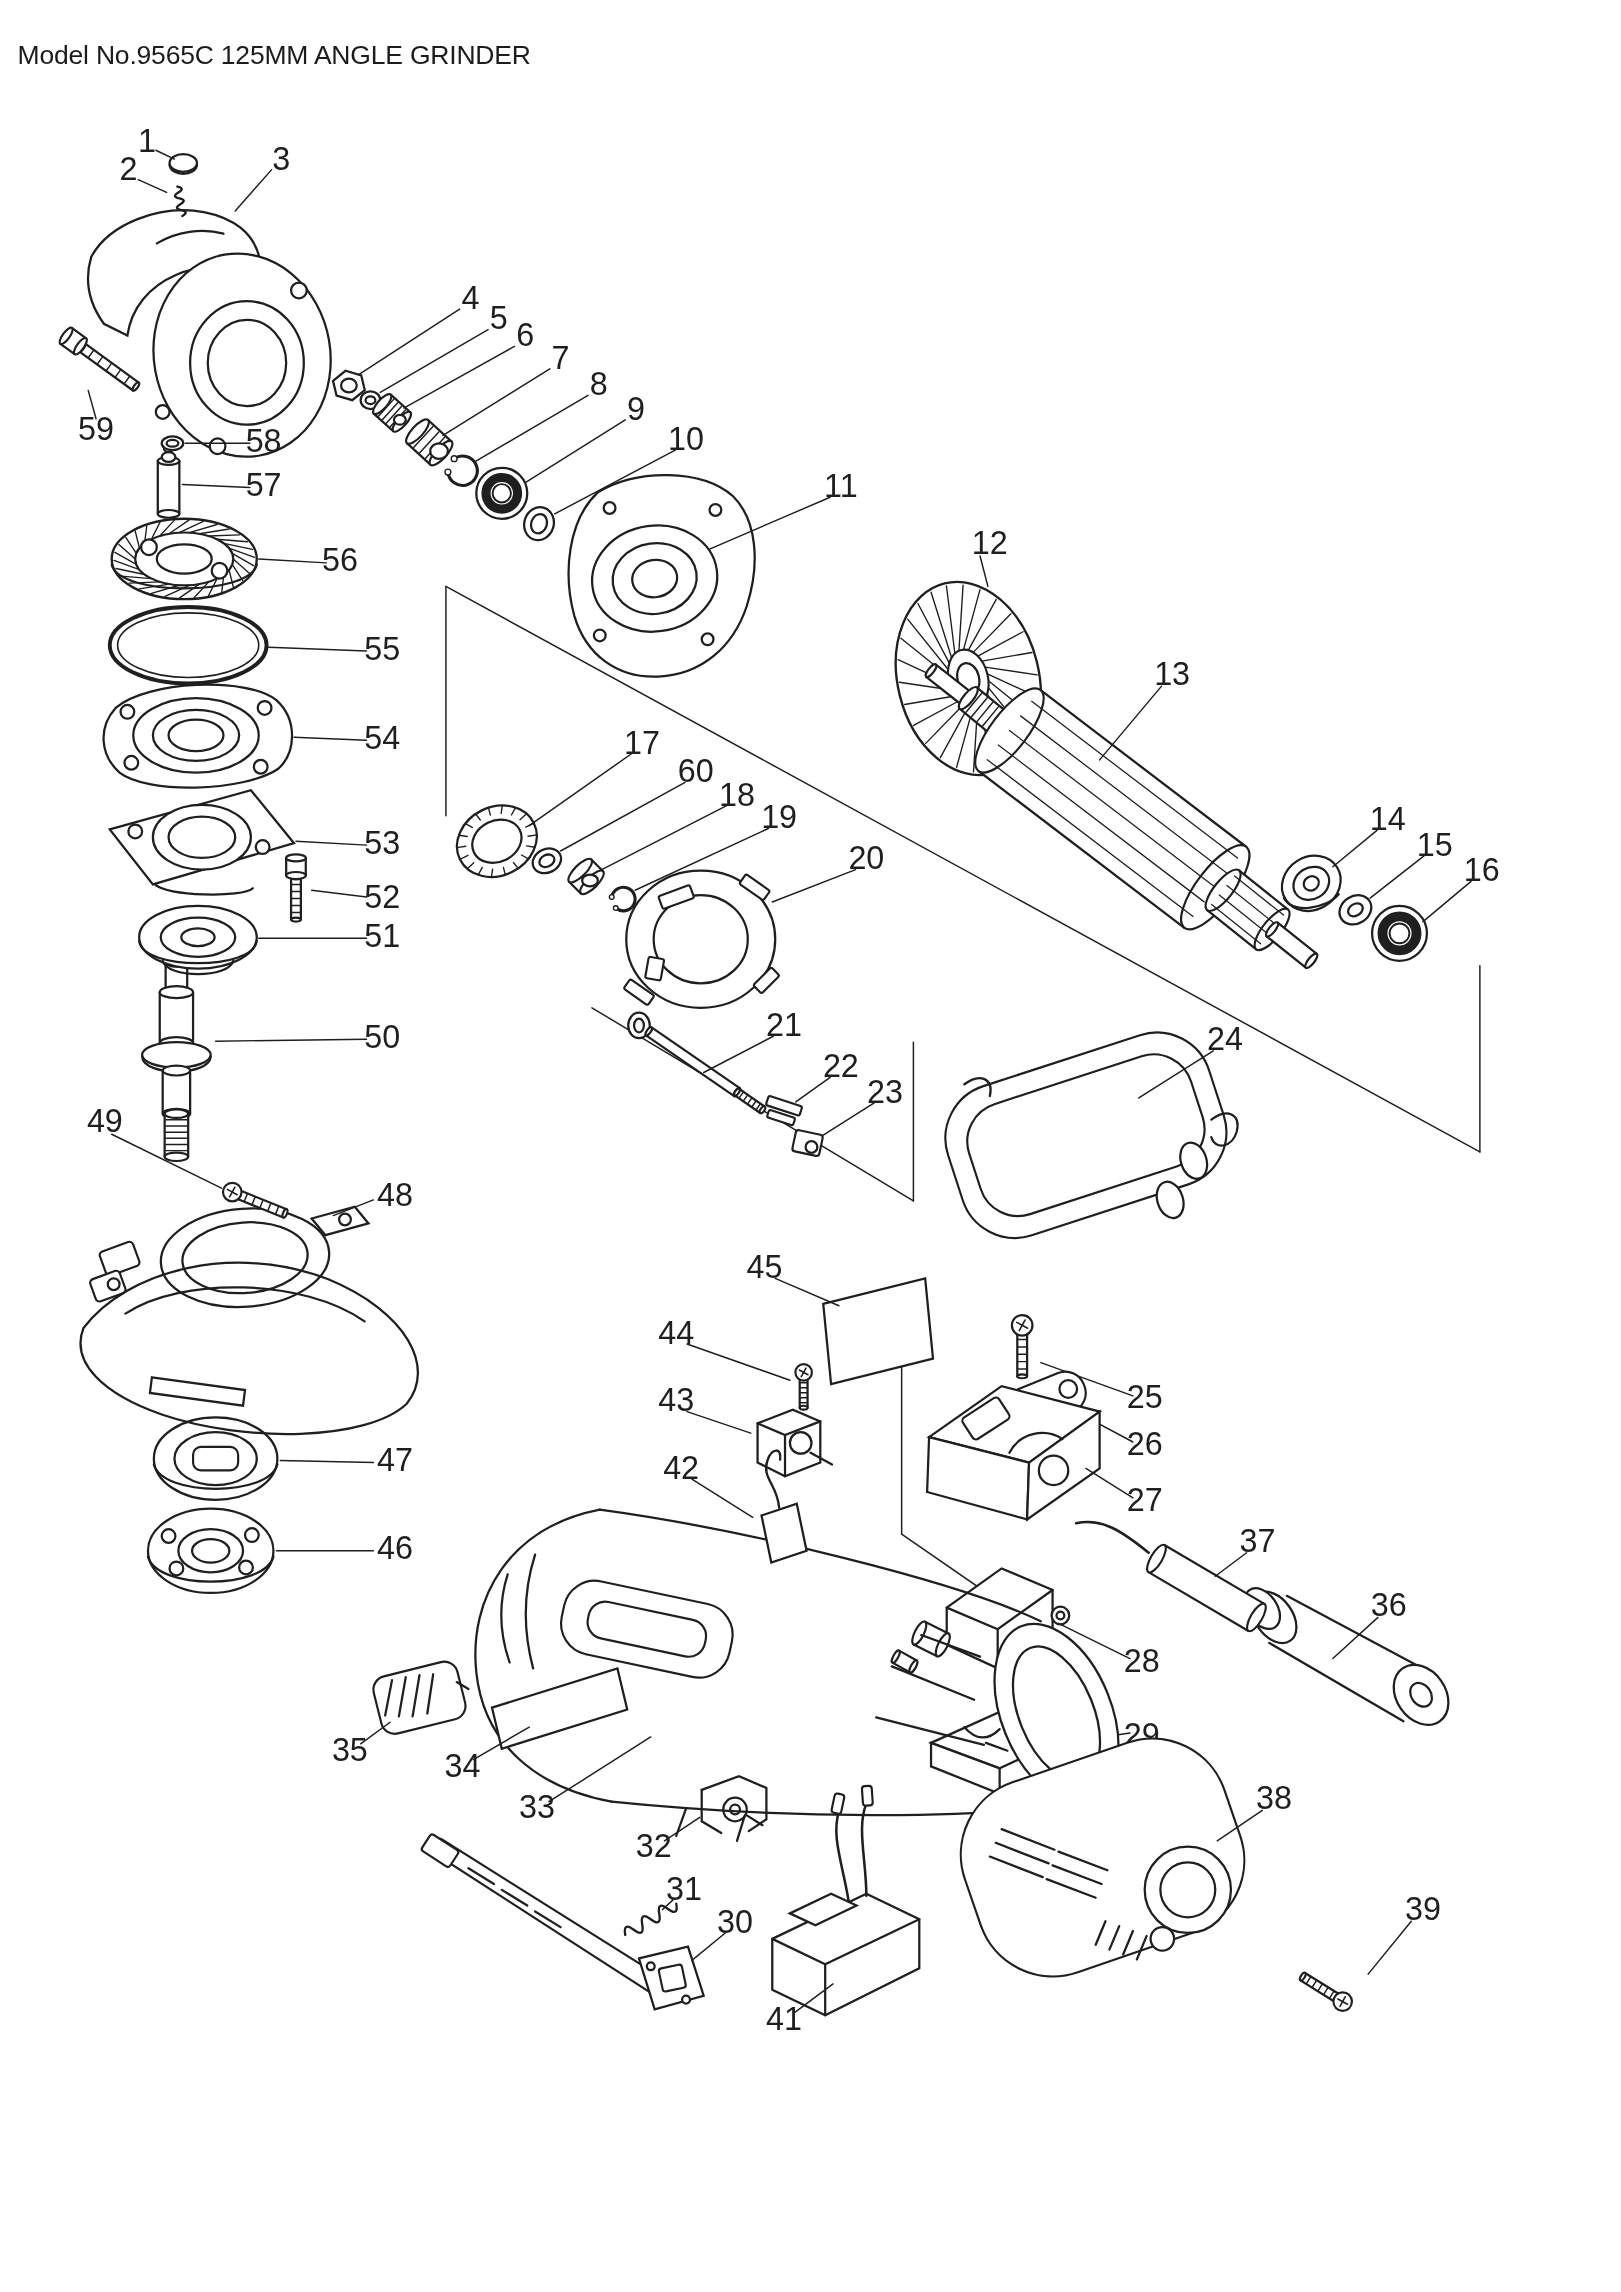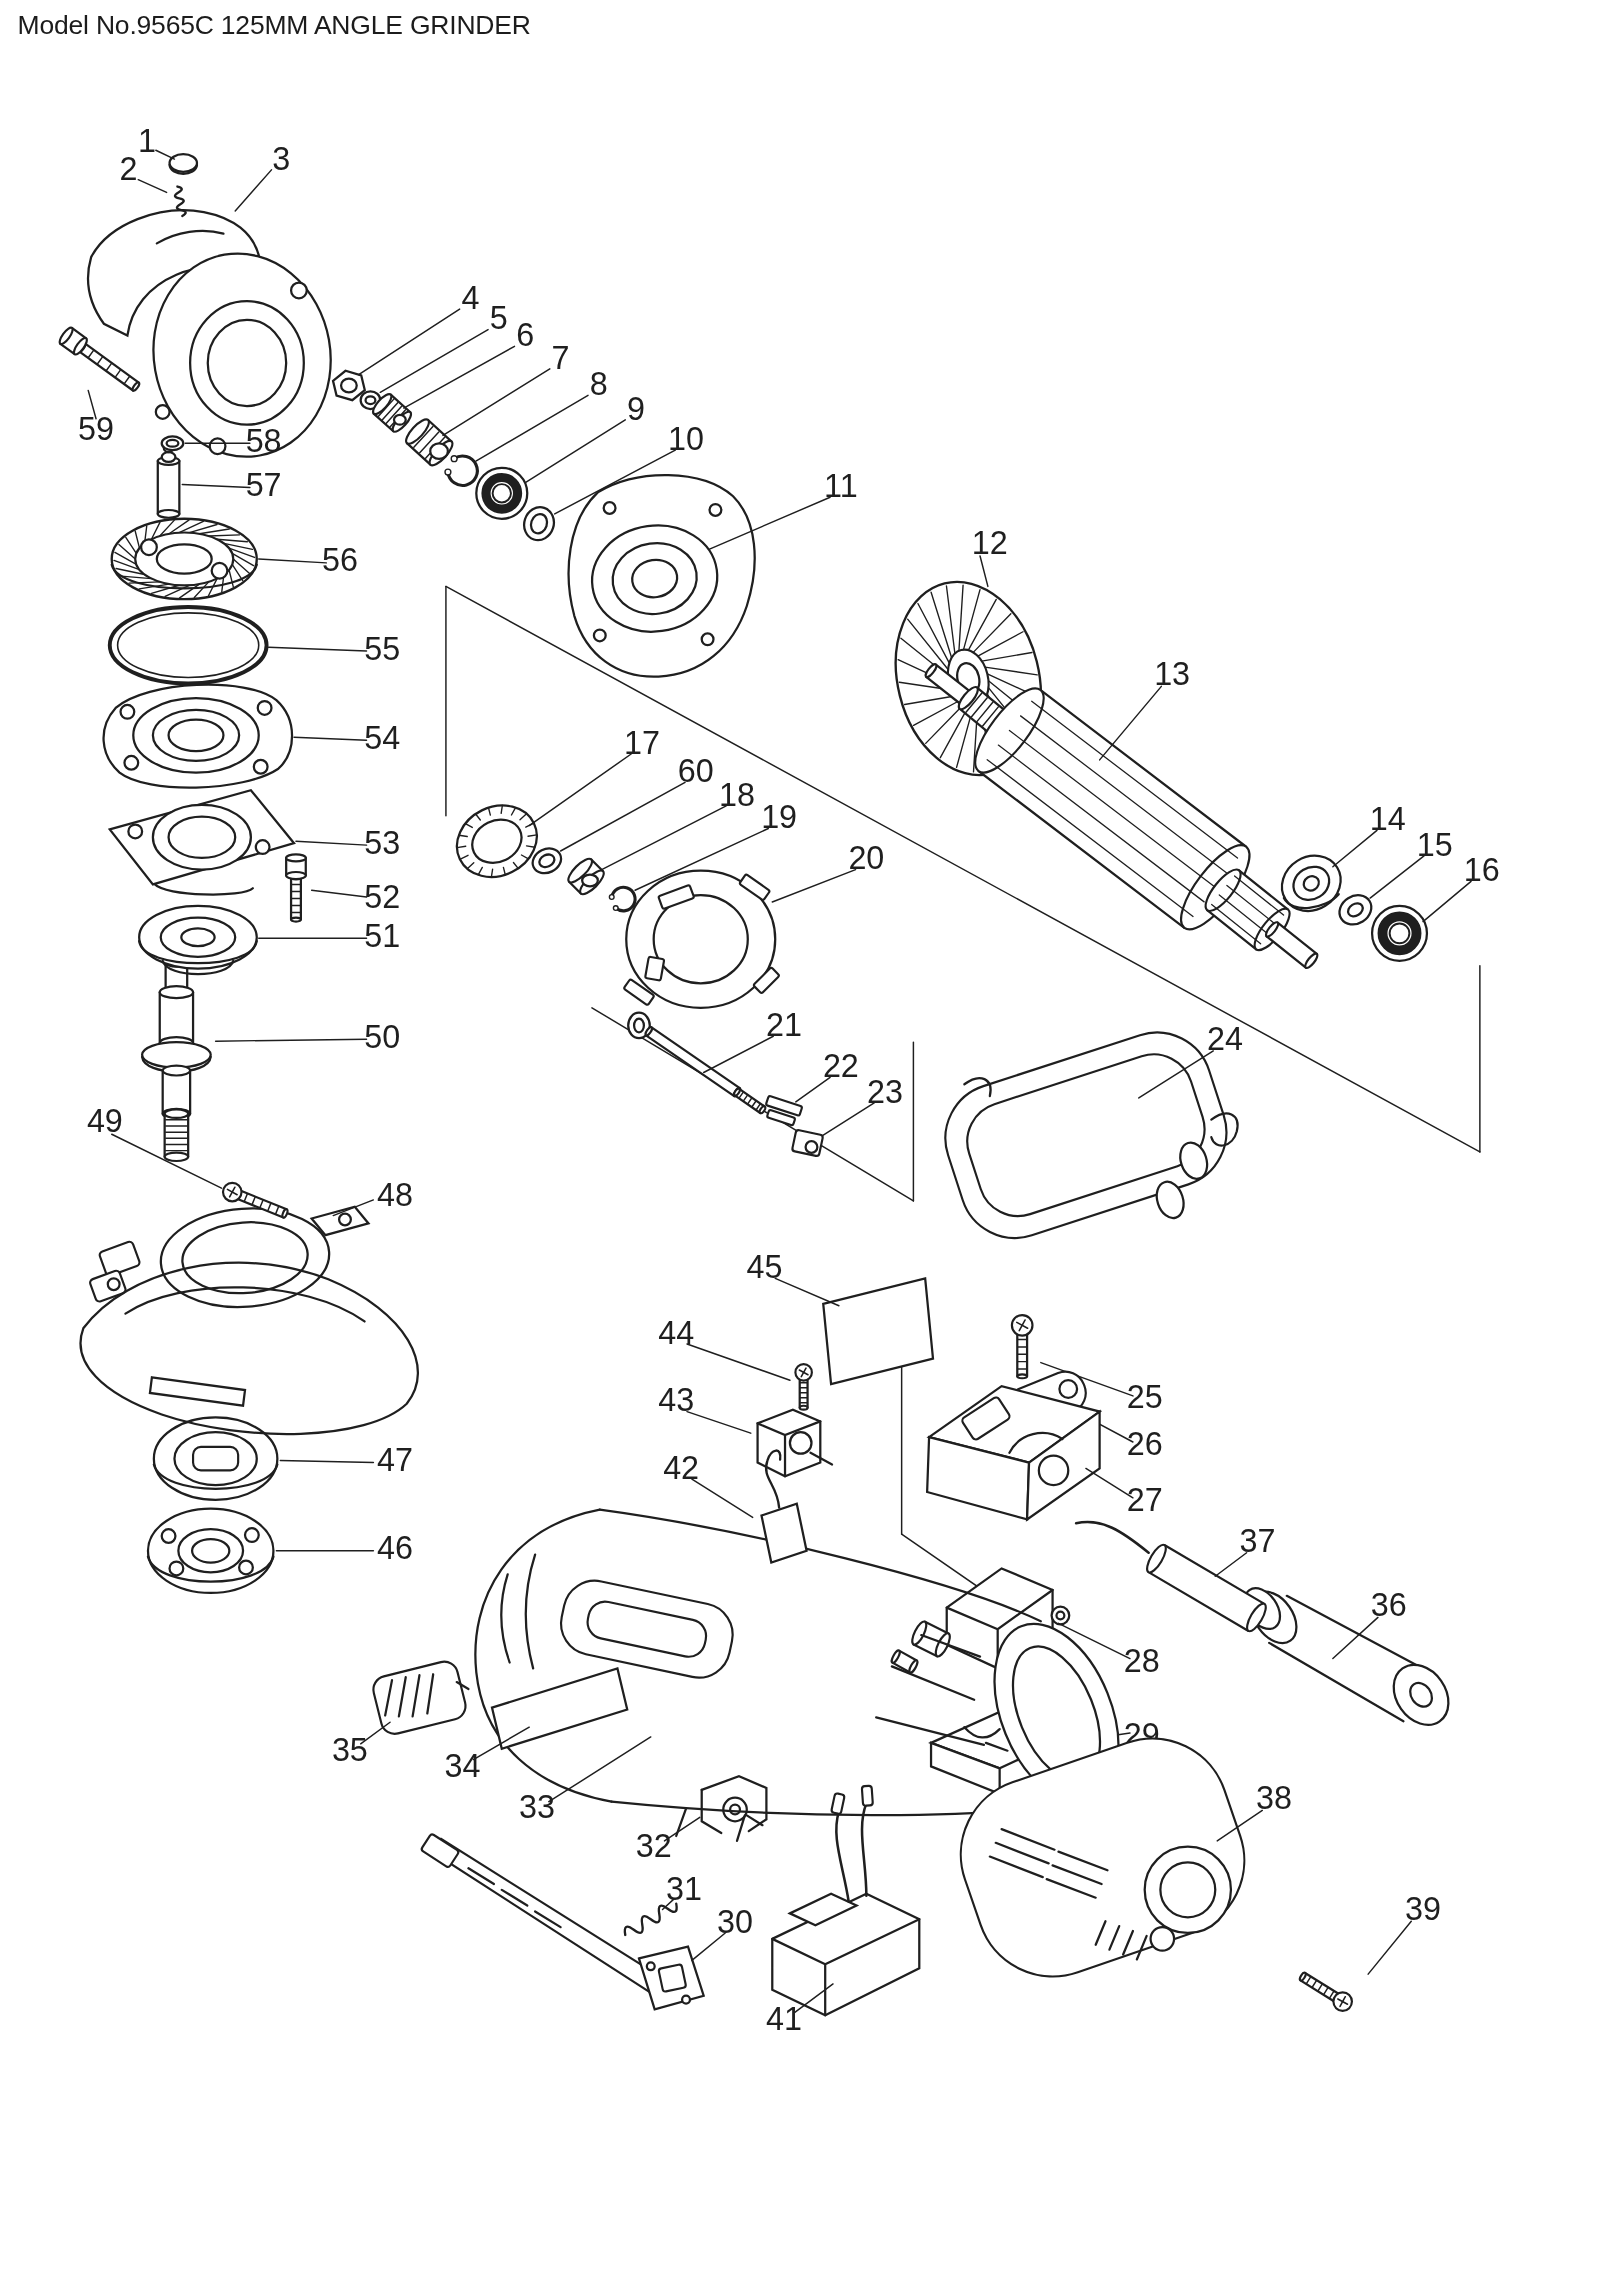--- a/index.html
+++ b/index.html
@@ -1,17 +1,17 @@
 <!DOCTYPE html>
 <html><head>
 <meta charset="utf-8">
 <style>
   html,body{margin:0;padding:0;background:#ffffff;}
   body{width:1621px;height:2293px;position:relative;font-family:"Liberation Sans",sans-serif;overflow:hidden;}
-  #title{position:absolute;left:17.6px;top:10px;font-size:26.5px;font-weight:500;color:#1c1c1c;letter-spacing:-0.2px;white-space:nowrap;}
+  #title{position:absolute;left:17.6px;top:40px;font-size:26.5px;font-weight:500;color:#1c1c1c;letter-spacing:-0.2px;white-space:nowrap;}
   #canvas{position:absolute;left:0;top:0;}
   text.pn{font-family:"Liberation Sans",sans-serif;font-size:33px;fill:#1f1f1f;}
 </style>
 </head>
 <body>
 
 <div id="title">Model No.9565C 125MM ANGLE GRINDER</div>
 <svg id="canvas" width="1621" height="2293" viewBox="0 0 1654 2339" xmlns="http://www.w3.org/2000/svg">
     <line x1="455" y1="598" x2="455" y2="832" stroke="#1f1f1f" stroke-width="1.5" fill="none" stroke-linecap="round"></line>
     <line x1="455" y1="598" x2="1510" y2="1175" stroke="#1f1f1f" stroke-width="1.5" fill="none" stroke-linecap="round"></line>

